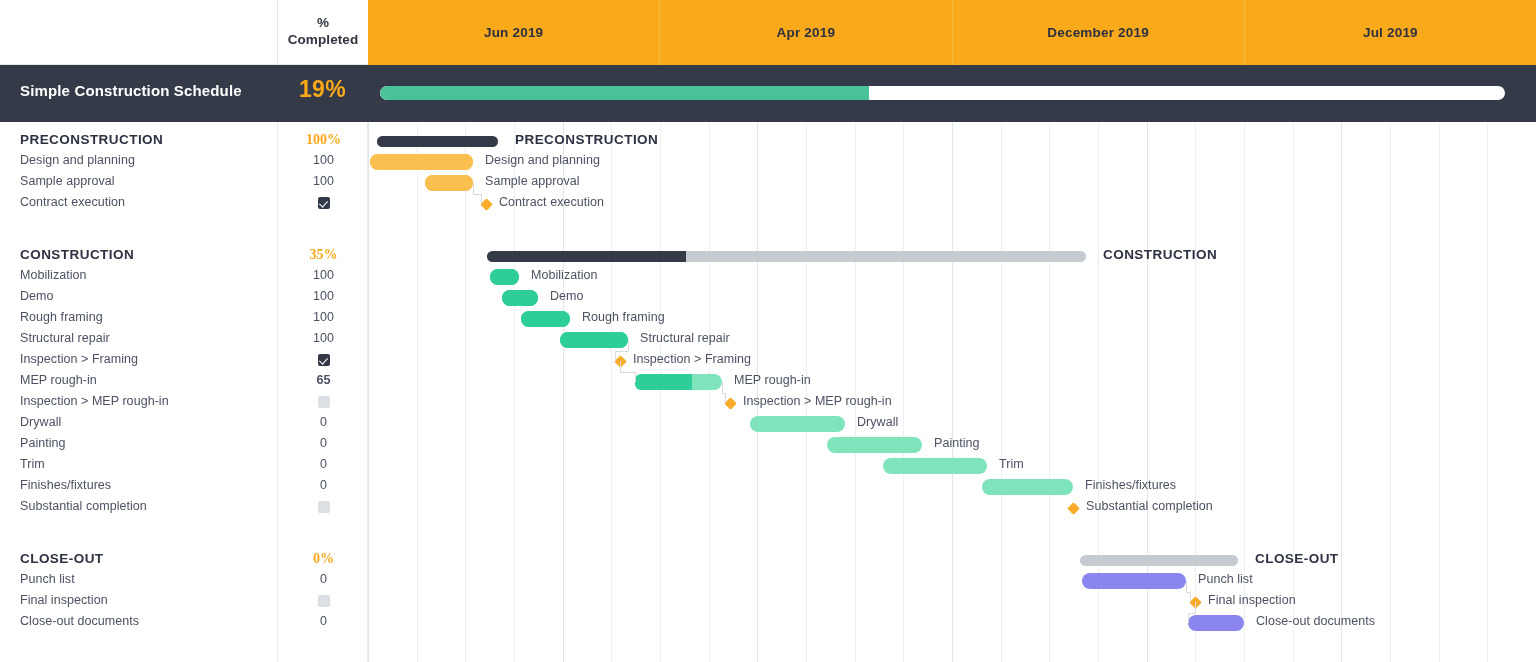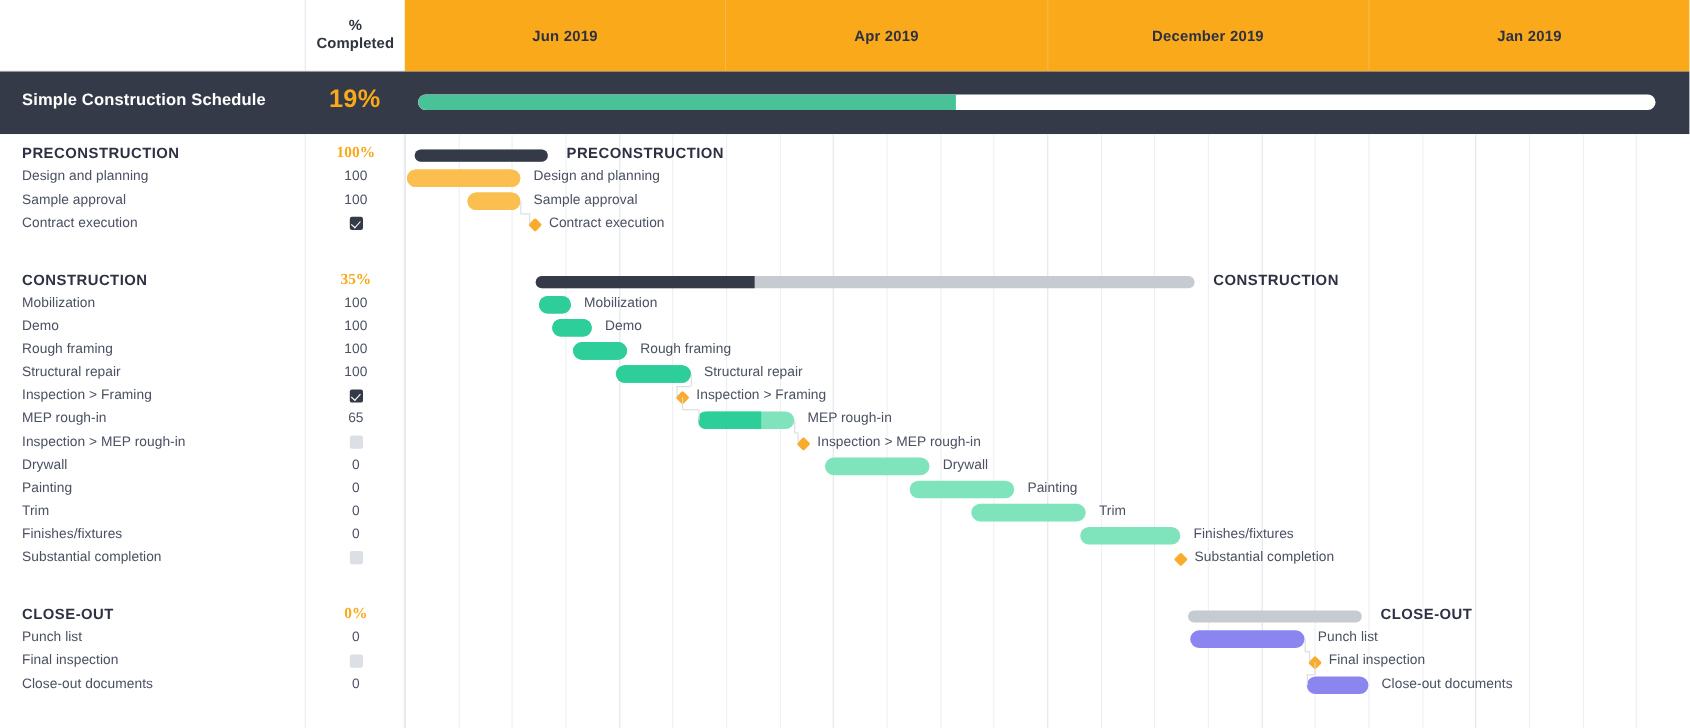--- a/index.html
+++ b/index.html
@@ -85,21 +85,21 @@
   <div class="hdr">
     <div class="hdr-blank"></div>
     <div class="hdr-pct">
       <span>%</span>
       <span>Completed</span>
     </div>
     <div class="hdr-months" id="months">
         <div class="month-cell">Jun 2019</div>
         <div class="month-cell">Apr 2019</div>
         <div class="month-cell">December 2019</div>
-        <div class="month-cell">Jan 2019</div>
+        <div class="month-cell">Jul 2019</div>
       </div>
   </div>
 
   <div class="band"></div>
   <div class="band-title">Simple Construction Schedule</div>
   <div class="band-pct">19%</div>
   <div class="band-track">
     <div class="band-fill" id="bandfill" style="width: 43.5%;"></div>
   </div>
 
@@ -135,21 +135,21 @@
           <i class="on"></i>
         </div>
         <div class="pctval grp" style="top: 125px;">35%</div>
         <div class="pctval" style="top: 146px;">100</div>
         <div class="pctval" style="top: 167px;">100</div>
         <div class="pctval" style="top: 188px;">100</div>
         <div class="pctval" style="top: 209px;">100</div>
         <div class="chk" style="top: 232px;">
           <i class="on"></i>
         </div>
-        <div class="pctval" style="top: 251px;">65</div>
+        <div class="pctval" style="top: 251px; font-weight: bold;">65</div>
         <div class="chk" style="top: 274px;">
           <i class="off"></i>
         </div>
         <div class="pctval" style="top: 293px;">0</div>
         <div class="pctval" style="top: 314px;">0</div>
         <div class="pctval" style="top: 335px;">0</div>
         <div class="pctval" style="top: 356px;">0</div>
         <div class="chk" style="top: 379px;">
           <i class="off"></i>
         </div>

